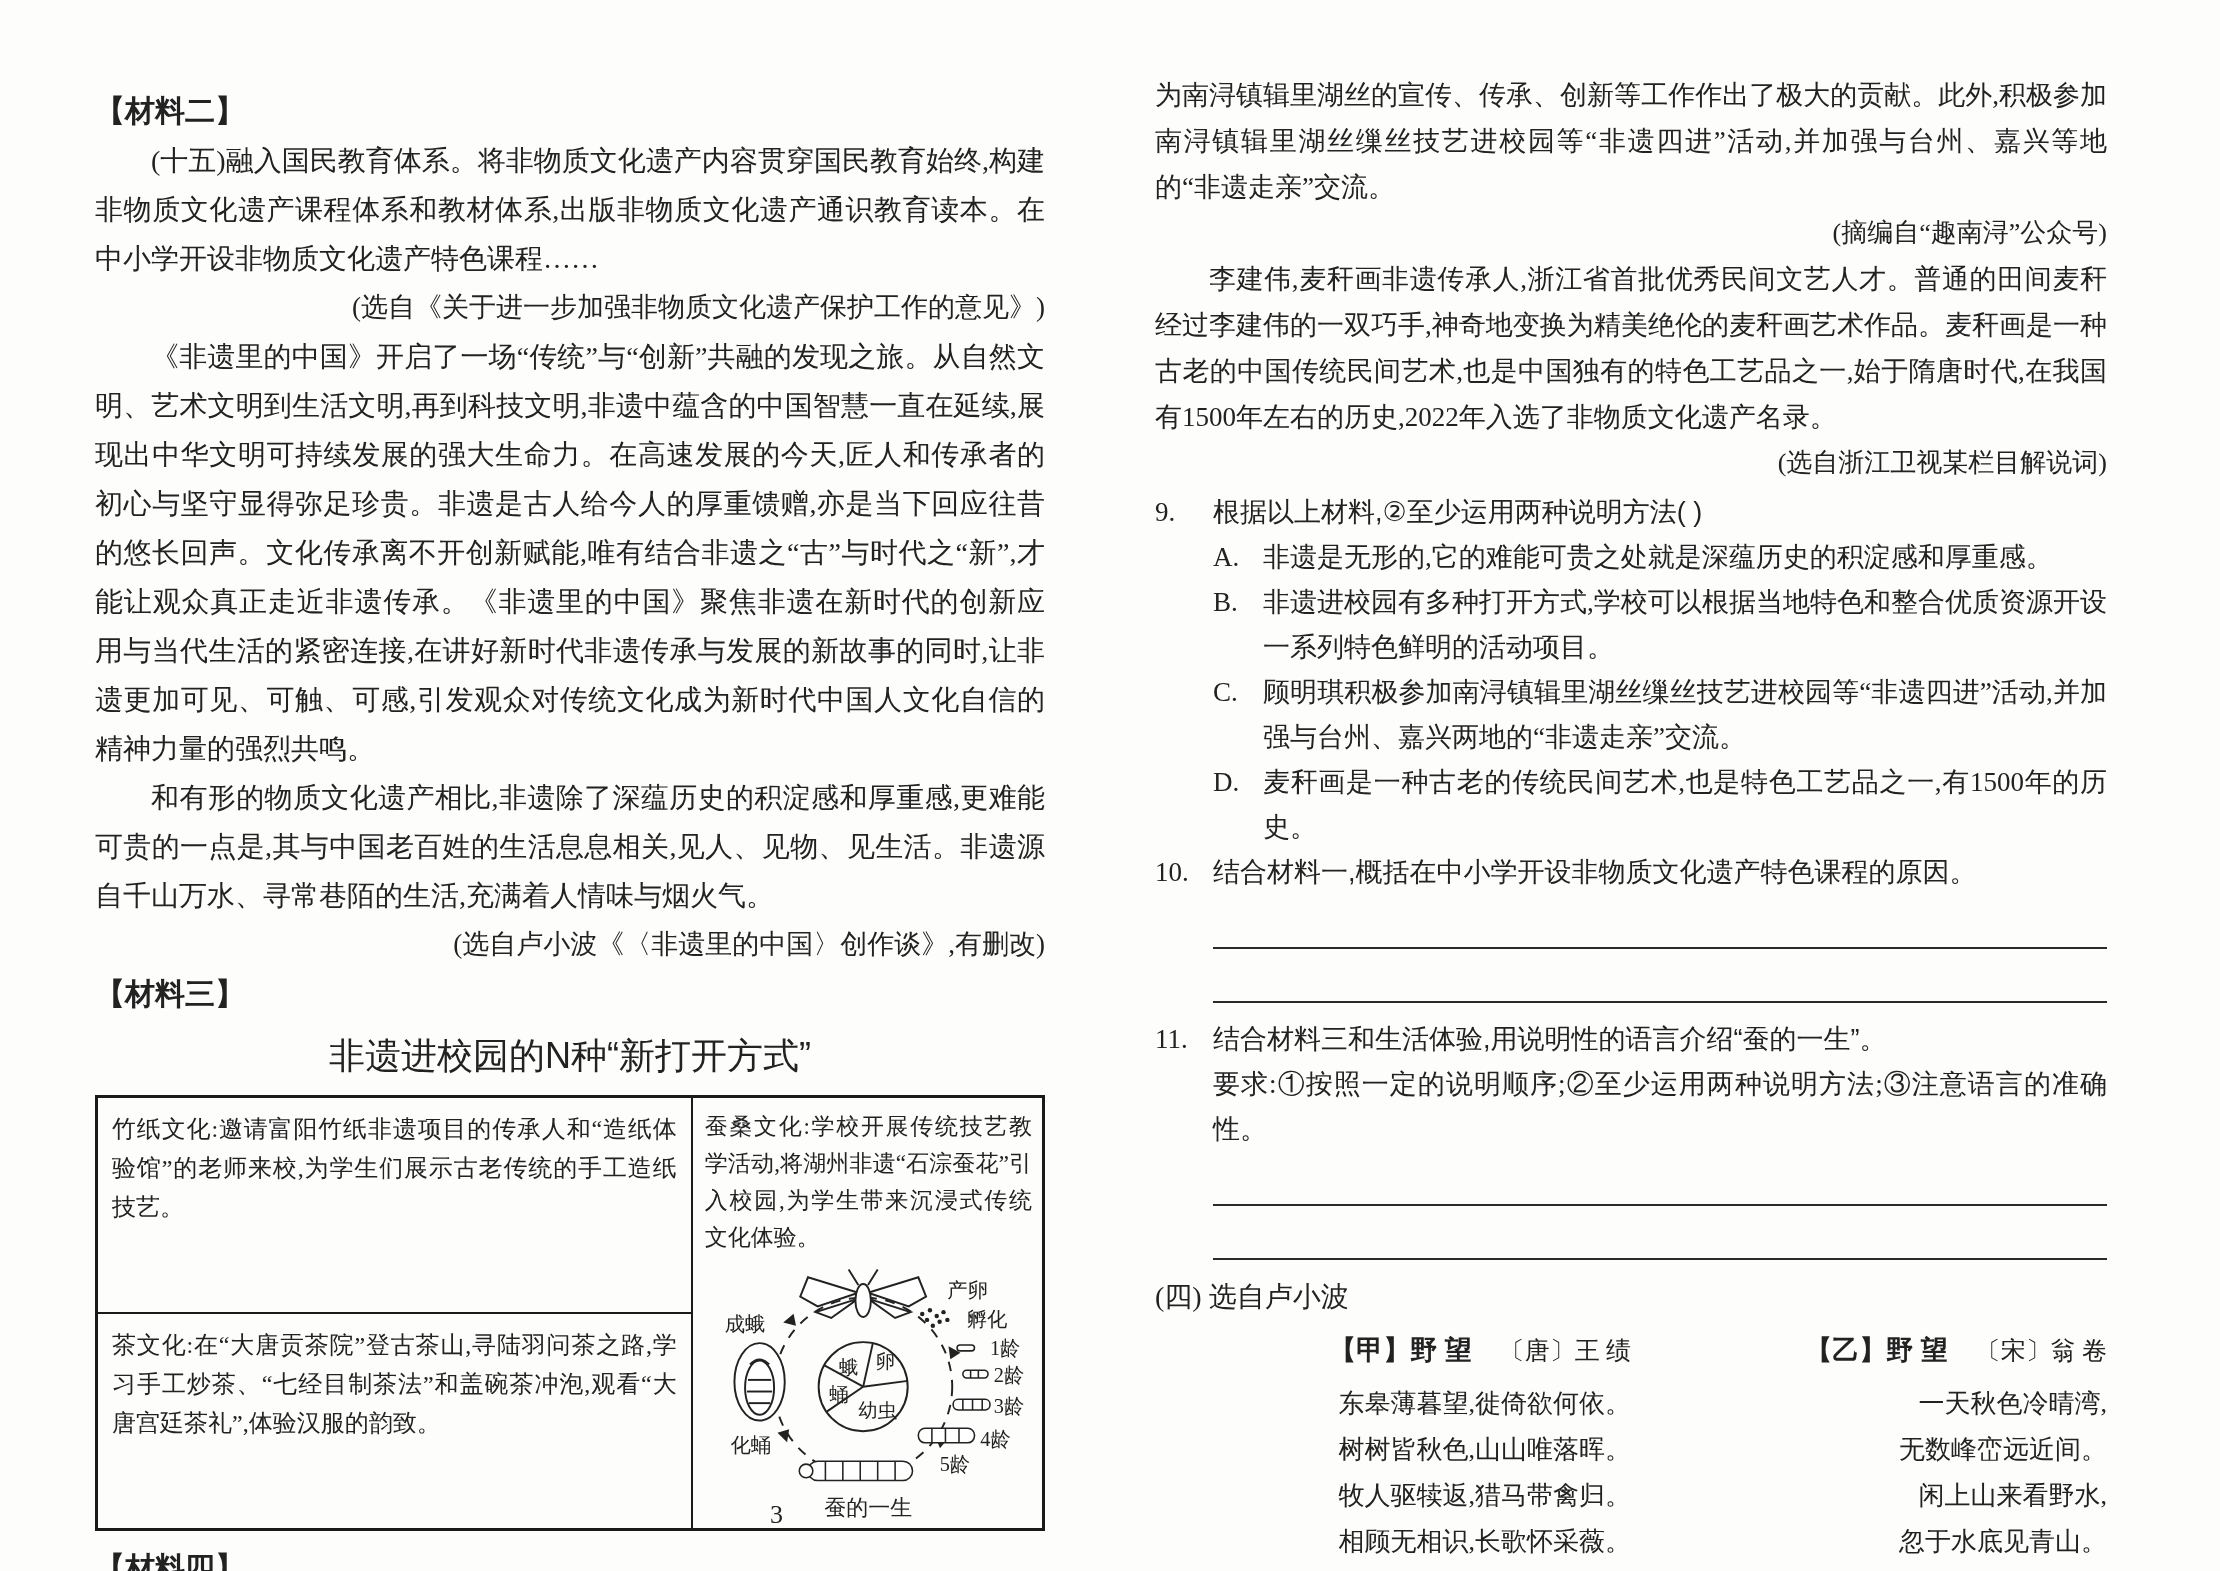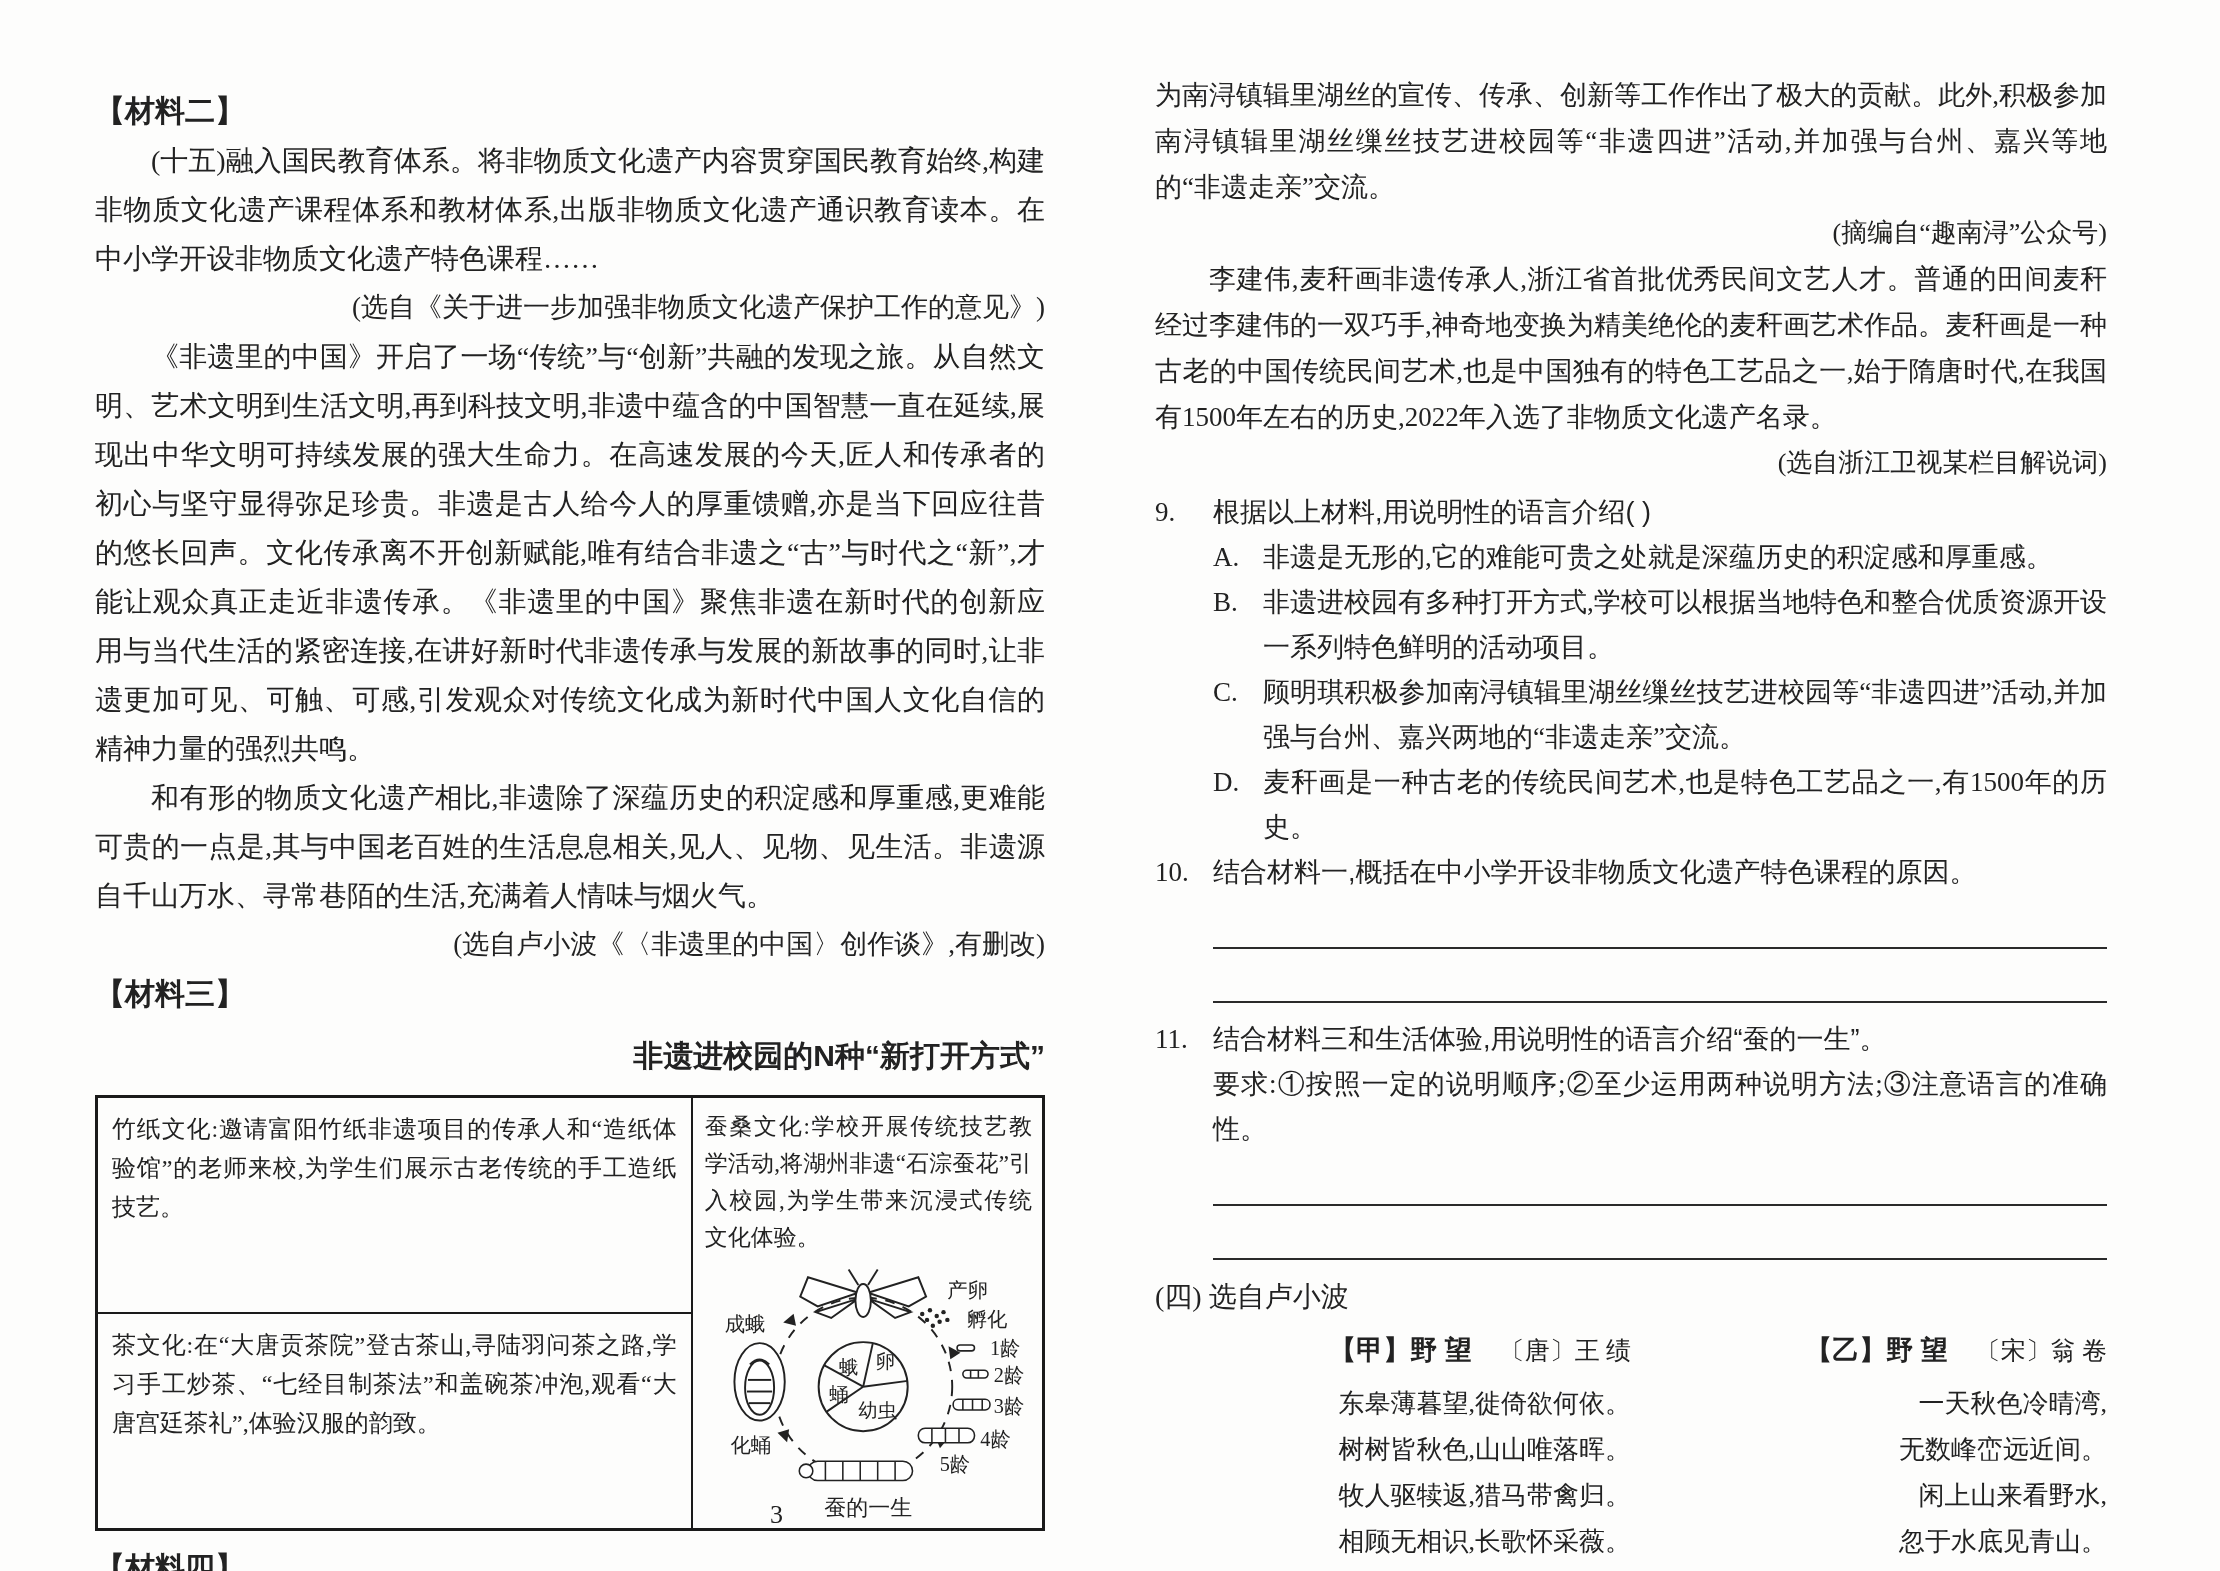--- a/index.html
+++ b/index.html
@@ -17,22 +17,22 @@
 
   .body-text{font-size:28px;line-height:49px;text-align:justify;margin:0;}
   .indent{text-indent:2em;}
   .src{font-size:27px;line-height:49px;text-align:right;margin:0;}
   .mat-header{
     font-family:"Liberation Sans","DejaVu Sans",sans-serif;
     font-weight:bold;font-size:30px;line-height:50px;margin:0;
   }
   .m3-title{
     font-family:"Liberation Sans","DejaVu Sans",sans-serif;
-    font-weight:bold;font-size:30px;line-height:46px;
-    text-align:right;margin:14px 0 16px 0;
+    font-weight:normal;font-size:36px;line-height:46px;
+    text-align:center;margin:14px 0 16px 0;
   }
 
   
   .m3-table{
     display:flex;border:3px solid #1a1a1a;width:100%;
     box-sizing:border-box;
   }
   .m3-left{width:63%;display:flex;flex-direction:column;border-right:2px solid #1a1a1a;}
   .m3-cell{
     font-size:24px;line-height:39px;text-align:justify;
@@ -191,21 +191,21 @@
   </div>
 
   <div class="col col-right">
     <p class="body-text" style="font-size:27px;line-height:46px;font-family:Liberation Serif, serif;">为南浔镇辑里湖丝的宣传、传承、创新等工作作出了极大的贡献。此外,积极参加南浔镇辑里湖丝缫丝技艺进校园等“非遗四进”活动,并加强与台州、嘉兴等地的“非遗走亲”交流。</p>
     <p class="src" style="font-size:26px;line-height:46px;">(摘编自“趣南浔”公众号)</p>
     <p class="body-text indent" style="font-size:27px;line-height:46px;">李建伟,麦秆画非遗传承人,浙江省首批优秀民间文艺人才。普通的田间麦秆经过李建伟的一双巧手,神奇地变换为精美绝伦的麦秆画艺术作品。麦秆画是一种古老的中国传统民间艺术,也是中国独有的特色工艺品之一,始于隋唐时代,在我国有1500年左右的历史,2022年入选了非物质文化遗产名录。</p>
     <p class="src" style="font-size:26px;line-height:46px;">(选自浙江卫视某栏目解说词)</p>
 
     <div class="q-row" style="margin-top:4px;">
       <span class="q-num">9.</span>
-      <span class="q-text q-stem">根据以上材料,用说明性的语言介绍(        )</span>
+      <span class="q-text q-stem">根据以上材料,②至少运用两种说明方法(        )</span>
     </div>
     <div class="opt">
       <span class="opt-label">A.</span>
       <span class="opt-text">非遗是无形的,它的难能可贵之处就是深蕴历史的积淀感和厚重感。</span>
     </div>
     <div class="opt">
       <span class="opt-label">B.</span>
       <span class="opt-text">非遗进校园有多种打开方式,学校可以根据当地特色和整合优质资源开设一系列特色鲜明的活动项目。</span>
     </div>
     <div class="opt">

